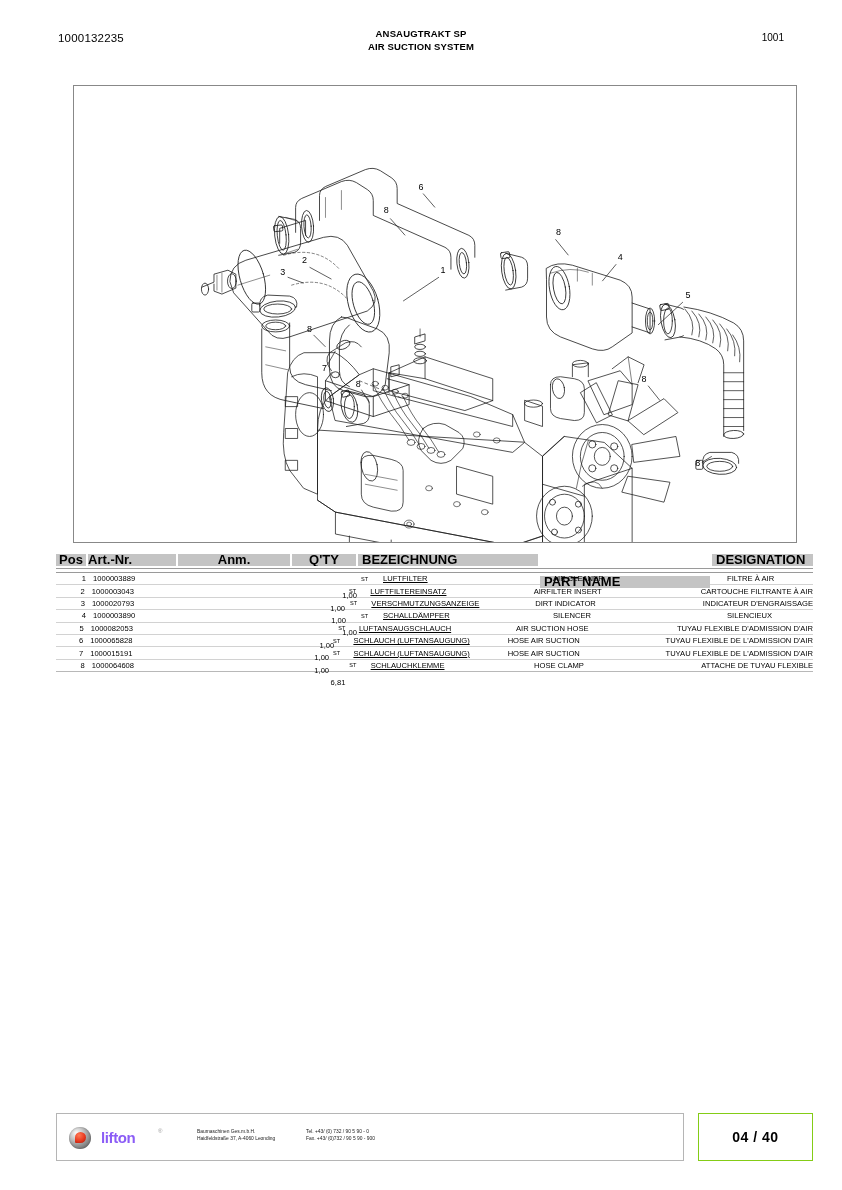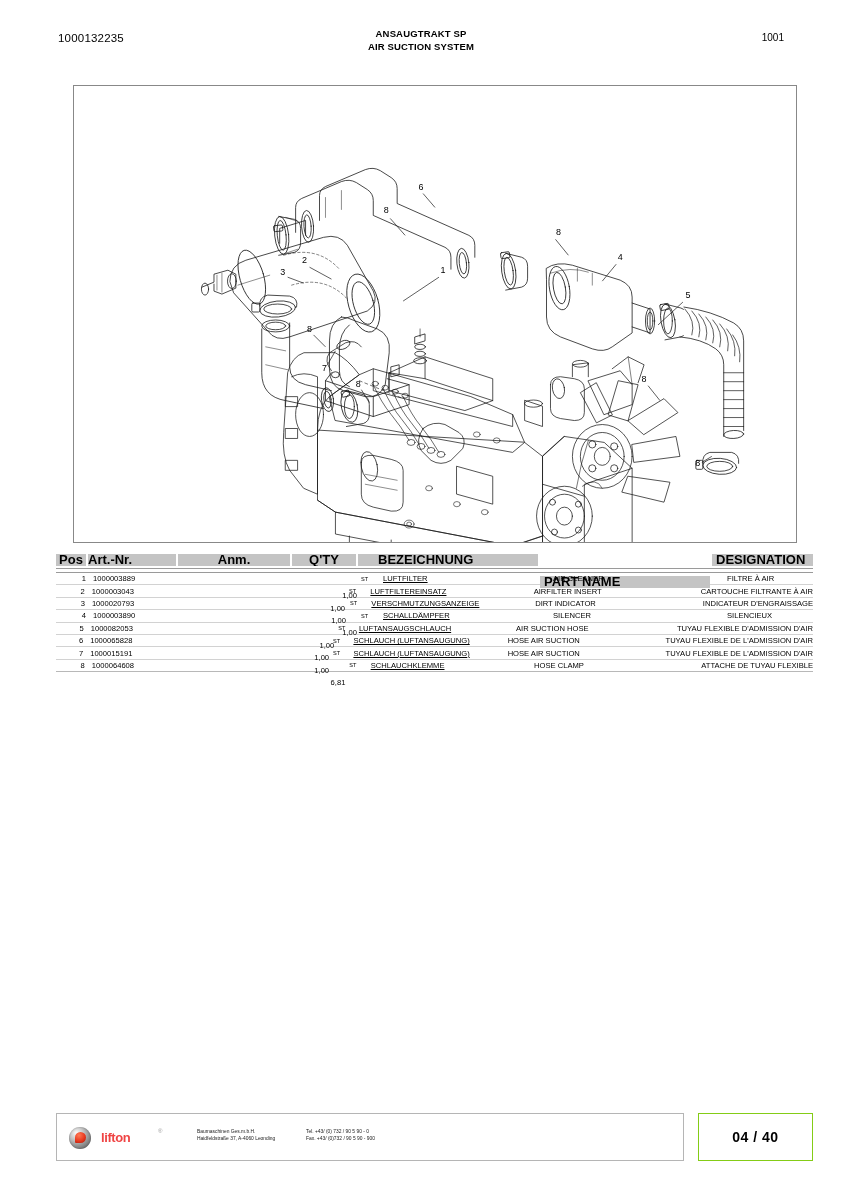--- a/index.html
+++ b/index.html
@@ -97,21 +97,21 @@
   }
   #table-head .gap {
     width: 2px;
     background: #ffffff;
     flex: none;
   }
   .h-pos      { width: 30px;  text-align: center; }
   .h-art      { width: 88px;  }
   .h-anm      { width: 112px; text-align: center; }
   .h-qty      { width: 64px;  text-align: center; }
-  .h-bez      { width: 180px; padding-left: 20px; }
+  .h-bez      { width: 180px; padding-left: 4px; }
   .h-part     { width: 170px; padding-left: 4px; margin-top: 22px; }
   .h-desig    { flex: 1;      padding-left: 4px; }
 
   #head-rule {
     height: 3px;
     border-top: 1px solid #9a9a9a;
     border-bottom: 1px solid #9a9a9a;
     margin-top: 2px;
     background: #ffffff;
   }
@@ -170,23 +170,23 @@
     top: 5px;
     width: 11px;
     height: 11px;
     border-radius: 50% 50% 50% 10%;
     background: radial-gradient(circle at 36% 30%, #ff7a55 0%, #e8391f 55%, #a31608 100%);
   }
   #logo-word {
     position: absolute;
     left: 44px;
     top: 14px;
-    font-size: 13px;
+    font-size: 15px;
     font-weight: bold;
-    color: #ef4444;
+    color: #8b5cf6;
     letter-spacing: -0.4px;
     line-height: 19px;
   }
   #logo-tm {
     position: absolute;
     left: 101px;
     top: 14px;
     font-size: 6px;
     color: #9a9a9a;
   }

